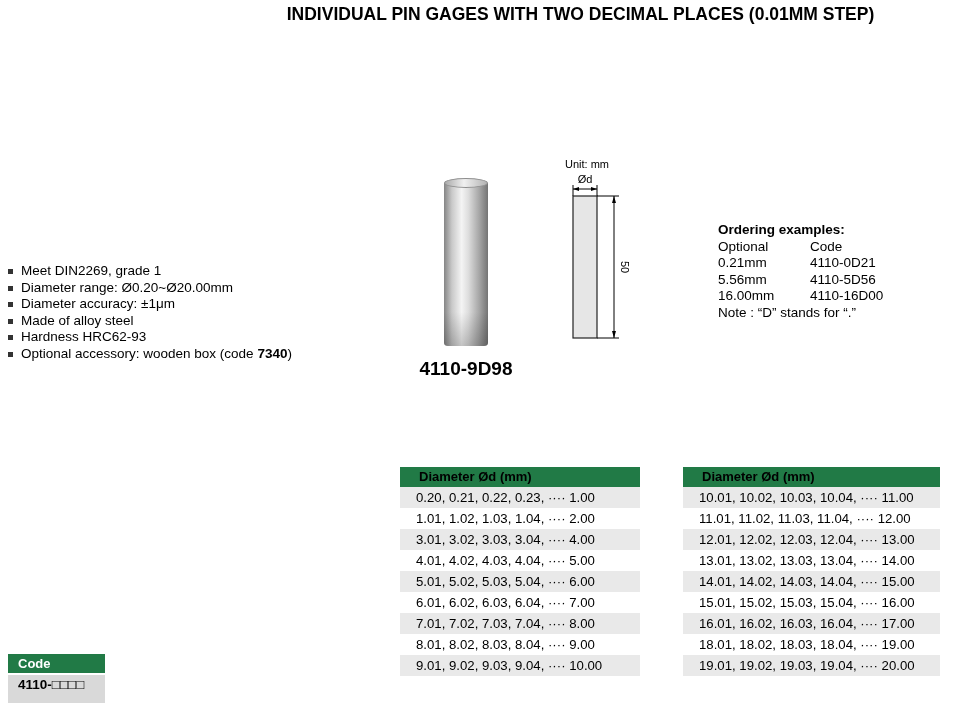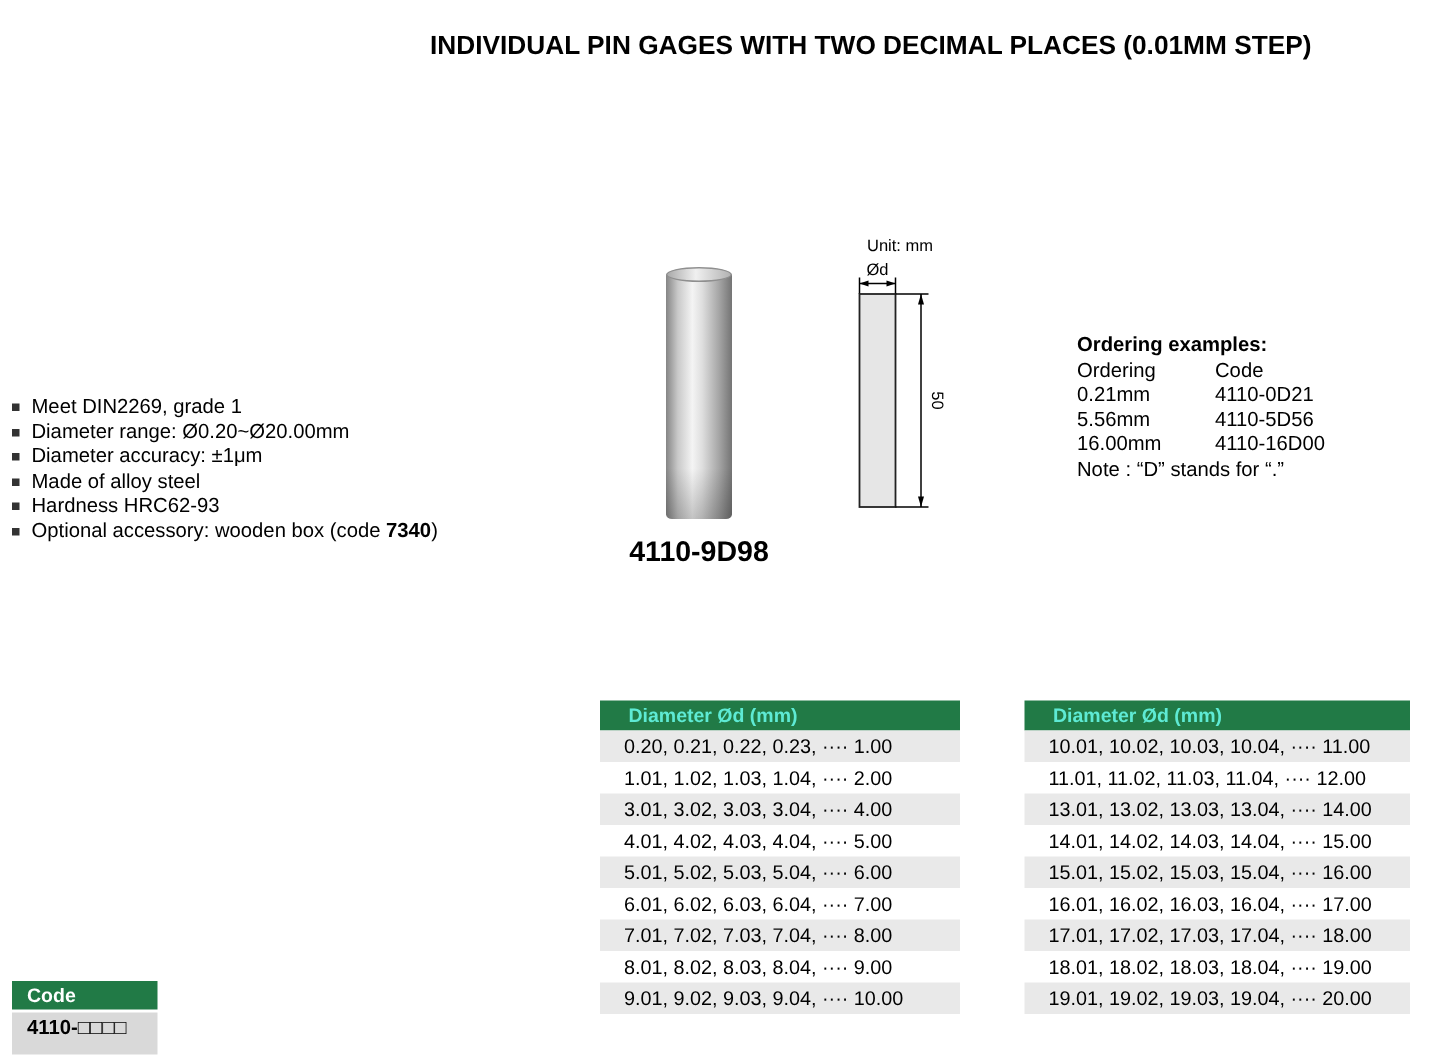--- a/index.html
+++ b/index.html
@@ -10,21 +10,21 @@
   html,body{margin:0;padding:0;}
   body{
     width:961px;height:703px;background:#ffffff;color:#000;
     font-family:"Liberation Sans","DejaVu Sans",sans-serif;
     position:relative;overflow:hidden;
   }
   .page{position:relative;width:961px;height:703px;}
 
   
   .title{
-    position:absolute;left:200px;right:0;top:20px;
+    position:absolute;left:200px;right:0;top:4px;
     text-align:center;font-size:17.5px;font-weight:bold;
   }
 
   
   .features{position:absolute;left:8px;top:263px;font-size:13.5px;}
   .feature{display:flex;align-items:flex-start;line-height:16.5px;text-align:right;}
   .bullet{width:5px;height:5px;background:#333;margin:6px 8px 0 0;flex:none;}
 
   
   .pin-wrap{position:absolute;left:444px;top:178px;width:44px;height:168px;}
@@ -43,21 +43,21 @@
     background:linear-gradient(180deg,rgba(0,0,0,0),rgba(0,0,0,0.20));
     border-radius:0 0 4px 4px;
   }
   .model{
     position:absolute;left:406px;top:358px;width:120px;text-align:center;
     font-size:19px;font-weight:bold;
   }
 
   
   .drawing{position:absolute;left:565px;top:158px;width:80px;}
-  .unit{font-size:11px;margin-left:13px;margin-bottom:2px;}
+  .unit{font-size:11px;margin-bottom:2px;}
   .drawing svg{display:block;}
 
   
   .ordering{position:absolute;left:718px;top:222px;font-size:13.5px;line-height:16.5px;width:230px;}
   .ordering .head{font-weight:bold;}
   .ord-row{display:flex;}
   .ord-col1{width:92px;flex:none;}
 
   
   .codebox{position:absolute;left:8px;top:654px;width:97px;font-size:13px;}
@@ -68,21 +68,21 @@
   .codebox-value{
     background:#d9d9d9;font-weight:bold;font-size:13.5px;
     padding:2px 0 2px 10px;height:32px;line-height:16px;margin-top:2px;
   }
 
   
   .dtable{position:absolute;top:467px;}
   .dtable.t1{left:400px;width:240px;}
   .dtable.t2{left:683px;width:257px;}
   .thead{
-    background:var(--green,#217a46);color:#5eead4;font-weight:bold;
+    background:var(--green,#217a46);color:#000000;font-weight:bold;
     font-size:13px;height:20px;line-height:20px;padding-left:19px;
   }
   .trow{
     height:21px;line-height:21px;font-size:13.2px;padding-left:16px;
     white-space:nowrap;
   }
   .tbody .trow:nth-child(odd){background:var(--row-alt,#e9e9e9);}
 </style>
 </head>
 <body>
@@ -144,21 +144,21 @@
       <line x1="49" y1="24" x2="49" y2="166" stroke="#000" stroke-width="1"></line>
       <polygon points="49,24 47,31 51,31" fill="#000"></polygon>
       <polygon points="49,166 47,159 51,159" fill="#000"></polygon>
       <text x="56" y="95" font-size="11" text-anchor="middle" transform="rotate(90 56 95)" fill="#000">50</text>
     </svg>
   </div>
 
   <div class="ordering">
     <div class="head">Ordering examples:</div>
     <div class="ord-row">
-      <span class="ord-col1">Ordering</span>
+      <span class="ord-col1">Optional</span>
       <span>Code</span>
     </div>
     <div class="ord-row">
       <span class="ord-col1">0.21mm</span>
       <span>4110-0D21</span>
     </div>
     <div class="ord-row">
       <span class="ord-col1">5.56mm</span>
       <span>4110-5D56</span>
     </div>
@@ -187,23 +187,23 @@
       <div class="trow">8.01, 8.02, 8.03, 8.04, ···· 9.00</div>
       <div class="trow">9.01, 9.02, 9.03, 9.04, ···· 10.00</div>
     </div>
   </div>
 
   <div class="dtable t2">
     <div class="thead">Diameter Ød (mm)</div>
     <div class="tbody">
       <div class="trow">10.01, 10.02, 10.03, 10.04, ···· 11.00</div>
       <div class="trow">11.01, 11.02, 11.03, 11.04, ···· 12.00</div>
+      <div class="trow">12.01, 12.02, 12.03, 12.04, ···· 13.00</div>
       <div class="trow">13.01, 13.02, 13.03, 13.04, ···· 14.00</div>
       <div class="trow">14.01, 14.02, 14.03, 14.04, ···· 15.00</div>
       <div class="trow">15.01, 15.02, 15.03, 15.04, ···· 16.00</div>
       <div class="trow">16.01, 16.02, 16.03, 16.04, ···· 17.00</div>
-      <div class="trow">17.01, 17.02, 17.03, 17.04, ···· 18.00</div>
       <div class="trow">18.01, 18.02, 18.03, 18.04, ···· 19.00</div>
       <div class="trow">19.01, 19.02, 19.03, 19.04, ···· 20.00</div>
     </div>
   </div>
 
 </div>
 
 </body></html>

